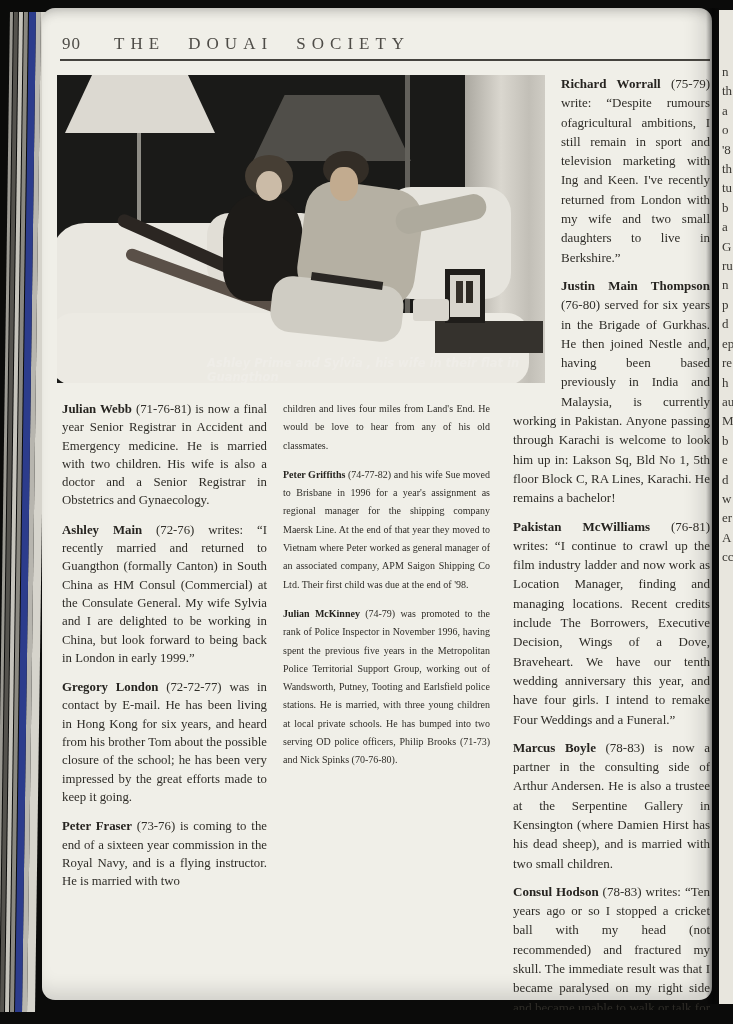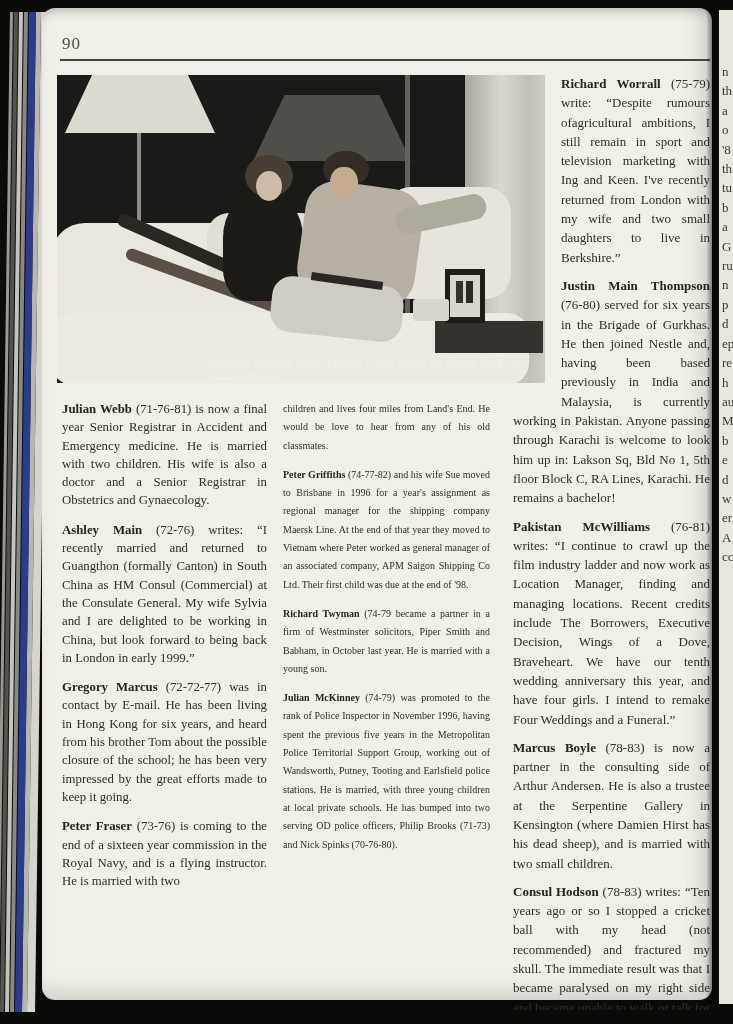--- a/index.html
+++ b/index.html
@@ -85,20 +85,21 @@
       <div class="stripe" style="left: 22px; width: 7px; background: rgb(44, 60, 140);"></div>
       <div class="stripe" style="left: 17px; width: 4px; background: rgb(138, 136, 128);"></div>
       <div class="stripe" style="left: 12px; width: 4px; background: rgb(197, 195, 187);"></div>
       <div class="stripe" style="left: 7px; width: 4px; background: rgb(85, 83, 78);"></div>
       <div class="stripe" style="left: 3px; width: 3px; background: rgb(155, 153, 146);"></div>
     </div>
 
   <div class="page">
 
     <div class="page-number">90</div>
+    <div class="page-title">THE DOUAI SOCIETY</div>
     <div class="head-rule"></div>
 
     <div class="photo">
       <div class="lampshade1"></div>
       <div class="lamppole1"></div>
       <div class="lampshade2"></div>
       <div class="mullion-v"></div>
       <div class="mullion-h"></div>
       <div class="curtain"></div>
       <div class="sofa-back-left"></div>
@@ -121,27 +122,26 @@
       <div class="frame-inner"></div>
       <div class="frame-fig1"></div>
       <div class="frame-fig2"></div>
       <div class="tissue-box"></div>
       <div class="photo-caption">Ashley Prime and Sylvia , his wife in their flat in Guangthon</div>
     </div>
 
     <div class="col col-1" id="col1">
         <p><strong>Julian Webb</strong> (71-76-81) is now a final year Senior Registrar in Accident and Emergency medicine.  He is married with two children.  His wife is also a doctor and a Senior Registrar in Obstetrics and Gynaecology.</p>
         <p><strong>Ashley Main</strong> (72-76) writes: “I recently married and returned to Guangthon (formally Canton) in South China as HM Consul (Commercial) at the Consulate General.  My wife Sylvia and I are delighted to be working in China, but look forward to being back in London in early 1999.”</p>
-        <p><strong>Gregory Marcus</strong> (72-72-77) was in contact by E-mail.  He has been living in Hong Kong for six years, and heard from his brother Tom about the possible closure of the school; he has been very impressed by the great efforts made to keep it going.</p>
+        <p><strong>Gregory London</strong> (72-72-77) was in contact by E-mail.  He has been living in Hong Kong for six years, and heard from his brother Tom about the possible closure of the school; he has been very impressed by the great efforts made to keep it going.</p>
         <p><strong>Peter Fraser</strong> (73-76) is coming to the end of a sixteen year commission in the Royal Navy, and is a flying instructor.  He is married with two</p>
       </div>
     <div class="col col-2" id="col2">
         <p>children and lives four miles from Land's End.  He would be love to hear from any of his old classmates.</p>
         <p><strong>Peter Griffiths</strong> (74-77-82) and his wife Sue moved to Brisbane in 1996 for a year's assignment as regional manager for the shipping company Maersk Line.  At the end of that year they moved to Vietnam where Peter worked as general manager of an associated company, APM Saigon Shipping Co Ltd.  Their first child was due at the end of '98.</p>
-        <p><strong>Richard Twyman</strong> (74-79 became a partner in a firm of Westminster solicitors, Piper Smith and Babham, in October last year.  He is married with a young son.</p>
         <p><strong>Julian McKinney</strong> (74-79) was promoted to the rank of Police Inspector in November 1996, having spent the previous five years in the Metropolitan Police Territorial Support Group, working out of Wandsworth, Putney, Tooting and Earlsfield police stations.  He is married, with three young children at local private schools.  He has bumped into two serving OD police officers, Philip Brooks (71-73) and Nick Spinks (70-76-80).</p>
       </div>
     <div class="col col-3" id="col3">
       <div class="photo-spacer"></div>
     <p><strong>Richard Worrall</strong> (75-79) write: “Despite rumours ofagricultural ambitions, I still remain in sport and television marketing with Ing and Keen.  I've recently returned from London with my wife and two small daughters to live in Berkshire.”</p>
         <p><strong>Justin Main Thompson</strong> (76-80) served for six years in the Brigade of Gurkhas.  He then joined Nestle and, having been based previously in India and Malaysia, is currently working in Pakistan.  Anyone passing through Karachi is welcome to look him up in: Lakson Sq, Bld No 1, 5th floor Block C, RA Lines, Karachi.  He remains a bachelor!</p>
         <p><strong>Pakistan McWilliams</strong> (76-81) writes: “I continue to crawl up the film industry ladder and now work as Location Manager, finding and managing locations.  Recent credits include The Borrowers, Executive Decision, Wings of a Dove, Braveheart.  We have our tenth wedding anniversary this year, and have four girls.  I intend to remake Four Weddings and a Funeral.”</p>
         <p><strong>Marcus Boyle</strong> (78-83) is now a partner in the consulting side of Arthur Andersen.  He is also a trustee at the Serpentine Gallery in Kensington (where Damien Hirst has his dead sheep), and is married with two small children.</p>
         <p><strong>Consul Hodson</strong> (78-83) writes: “Ten years ago or so I stopped a cricket ball with my head (not recommended) and fractured my skull.  The immediate result was that I became paralysed on my right side and became unable to walk or talk for a few months.  I also became epileptic.  Because of the good care given by the NHS I have pretty</p>
       </div>

